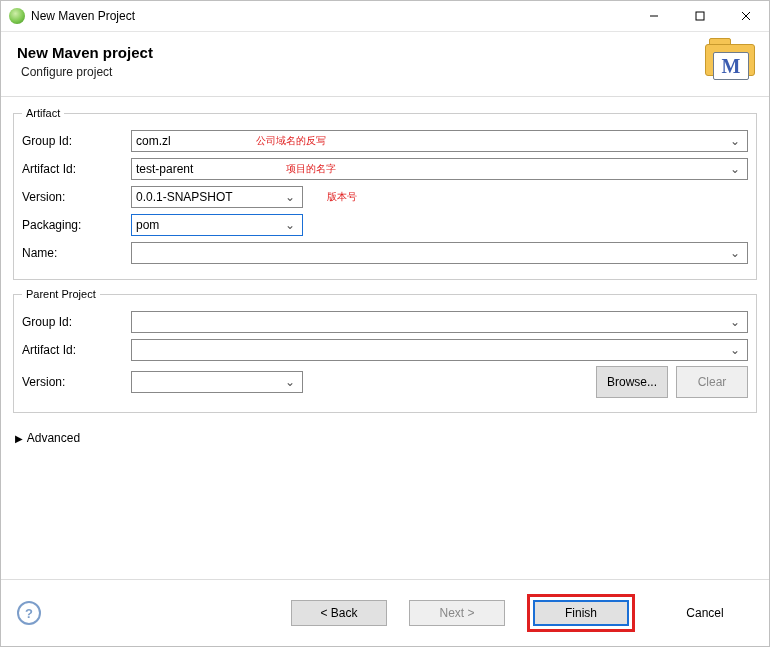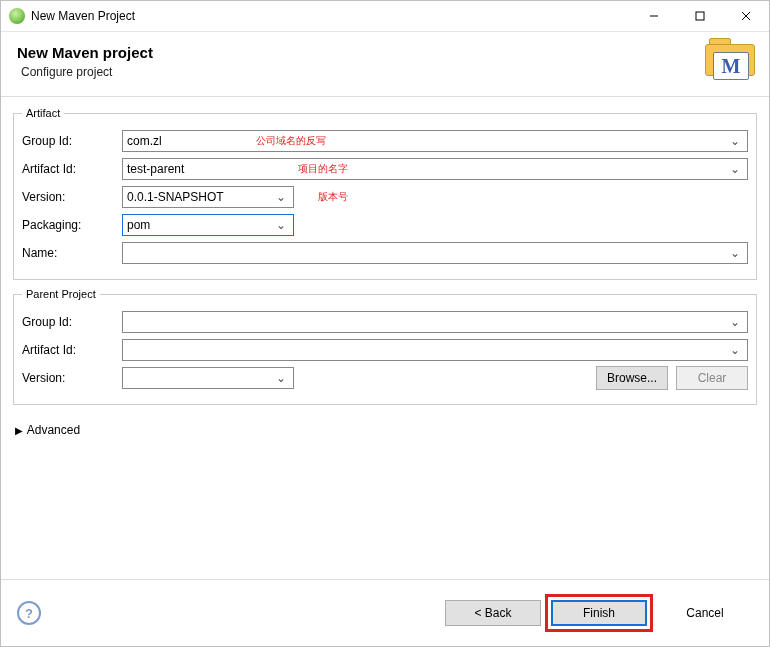--- a/index.html
+++ b/index.html
@@ -129,20 +129,21 @@
     display:flex;
     align-items:center;
   }
   .combo, .textin {
     height:22px;
     border:1px solid #888;
     background:#fff;
     font: inherit;
     padding: 0 4px;
     box-sizing:border-box;
+    margin-left:9px;
   }
   .combo.full, .textin.full { width:100%; }
   .combo.medium { width: 172px; }
   .combo {
     display:flex; align-items:center; justify-content:space-between;
   }
   .combo .caret {
     width:16px; text-align:center; color:#555;
   }
   .combo.highlight { border-color:#1a6fd6; }
@@ -167,21 +168,21 @@
   }
   .spinner-textarea .spin-btns {
     position:absolute; right:1px; top:1px; bottom:1px; width:14px;
     display:flex; flex-direction:column;
   }
   .spinner-textarea .spin-btns div {
     flex:1; display:flex; align-items:center; justify-content:center;
     font-size:7px; color:#555;
   }
   .btn {
-    min-width:72px; height:24px;
+    min-width:72px; height:32px;
     border:1px solid #adadad;
     background:#e1e1e1;
     display:flex; align-items:center; justify-content:center;
     font:inherit;
     padding:0 10px;
     box-sizing:border-box;
   }
   .btn.disabled { color:#888; background:#efefef;text-align:center; }
 
   .advanced {
@@ -201,21 +202,21 @@
     display:flex;
     align-items:center;
     justify-content:space-between;
   }
   .footer .help-icon {
     width:20px; height:20px; border:2px solid #4575b4; border-radius:50%;
     display:flex; align-items:center; justify-content:center;
     color:#4575b4; font-weight:bold; font-size:13px;
     opacity:0.7;
   }
-  .footer .nav-btns { display:flex; gap:4px; align-items:center; }
+  .footer .nav-btns { display:flex; gap:22px; align-items:center; }
   .btn.big { min-width:96px; height:26px; }
   .btn.text-only { border:none; background:transparent; }
   .finish-highlight {
     border:3px solid #e02020;
     padding:3px;
     display:inline-flex;
   }
   .btn.primary {
     border:2px solid #1a6fd6;
     background:#e1e1e1;
@@ -275,21 +276,21 @@
             <span class="caret">⌄</span>
           </div>
         </div>
       </div>
 
       <div class="form-row">
         <div class="lbl">Artifact Id:</div>
         <div class="field-wrap">
           <div class="combo full">
             <span>test-parent</span>
-            <span class="annot overlay" style="left:152px">项目的名字</span>
+            <span class="annot overlay" style="left:140px">项目的名字</span>
             <span class="caret">⌄</span>
           </div>
         </div>
       </div>
 
       <div class="form-row">
         <div class="lbl">Version:</div>
         <div class="field-wrap">
           <div class="combo medium">
             <span>0.0.1-SNAPSHOT</span>
@@ -363,20 +364,21 @@
       <span class="tri">▶</span>
       <span>Advanced</span>
     </div>
 
   </div>
 
   <div class="footer">
     <div class="help-icon">?</div>
     <div class="nav-btns">
       <div class="btn big">&lt; Back</div>
+      <div class="btn big disabled">Next &gt;</div>
       <div class="finish-highlight">
         <div class="btn big primary">Finish</div>
       </div>
       <div class="btn big text-only" style="border:1px solid transparent;background:transparent">Cancel</div>
     </div>
   </div>
 
 </div>
 
 </body></html>

